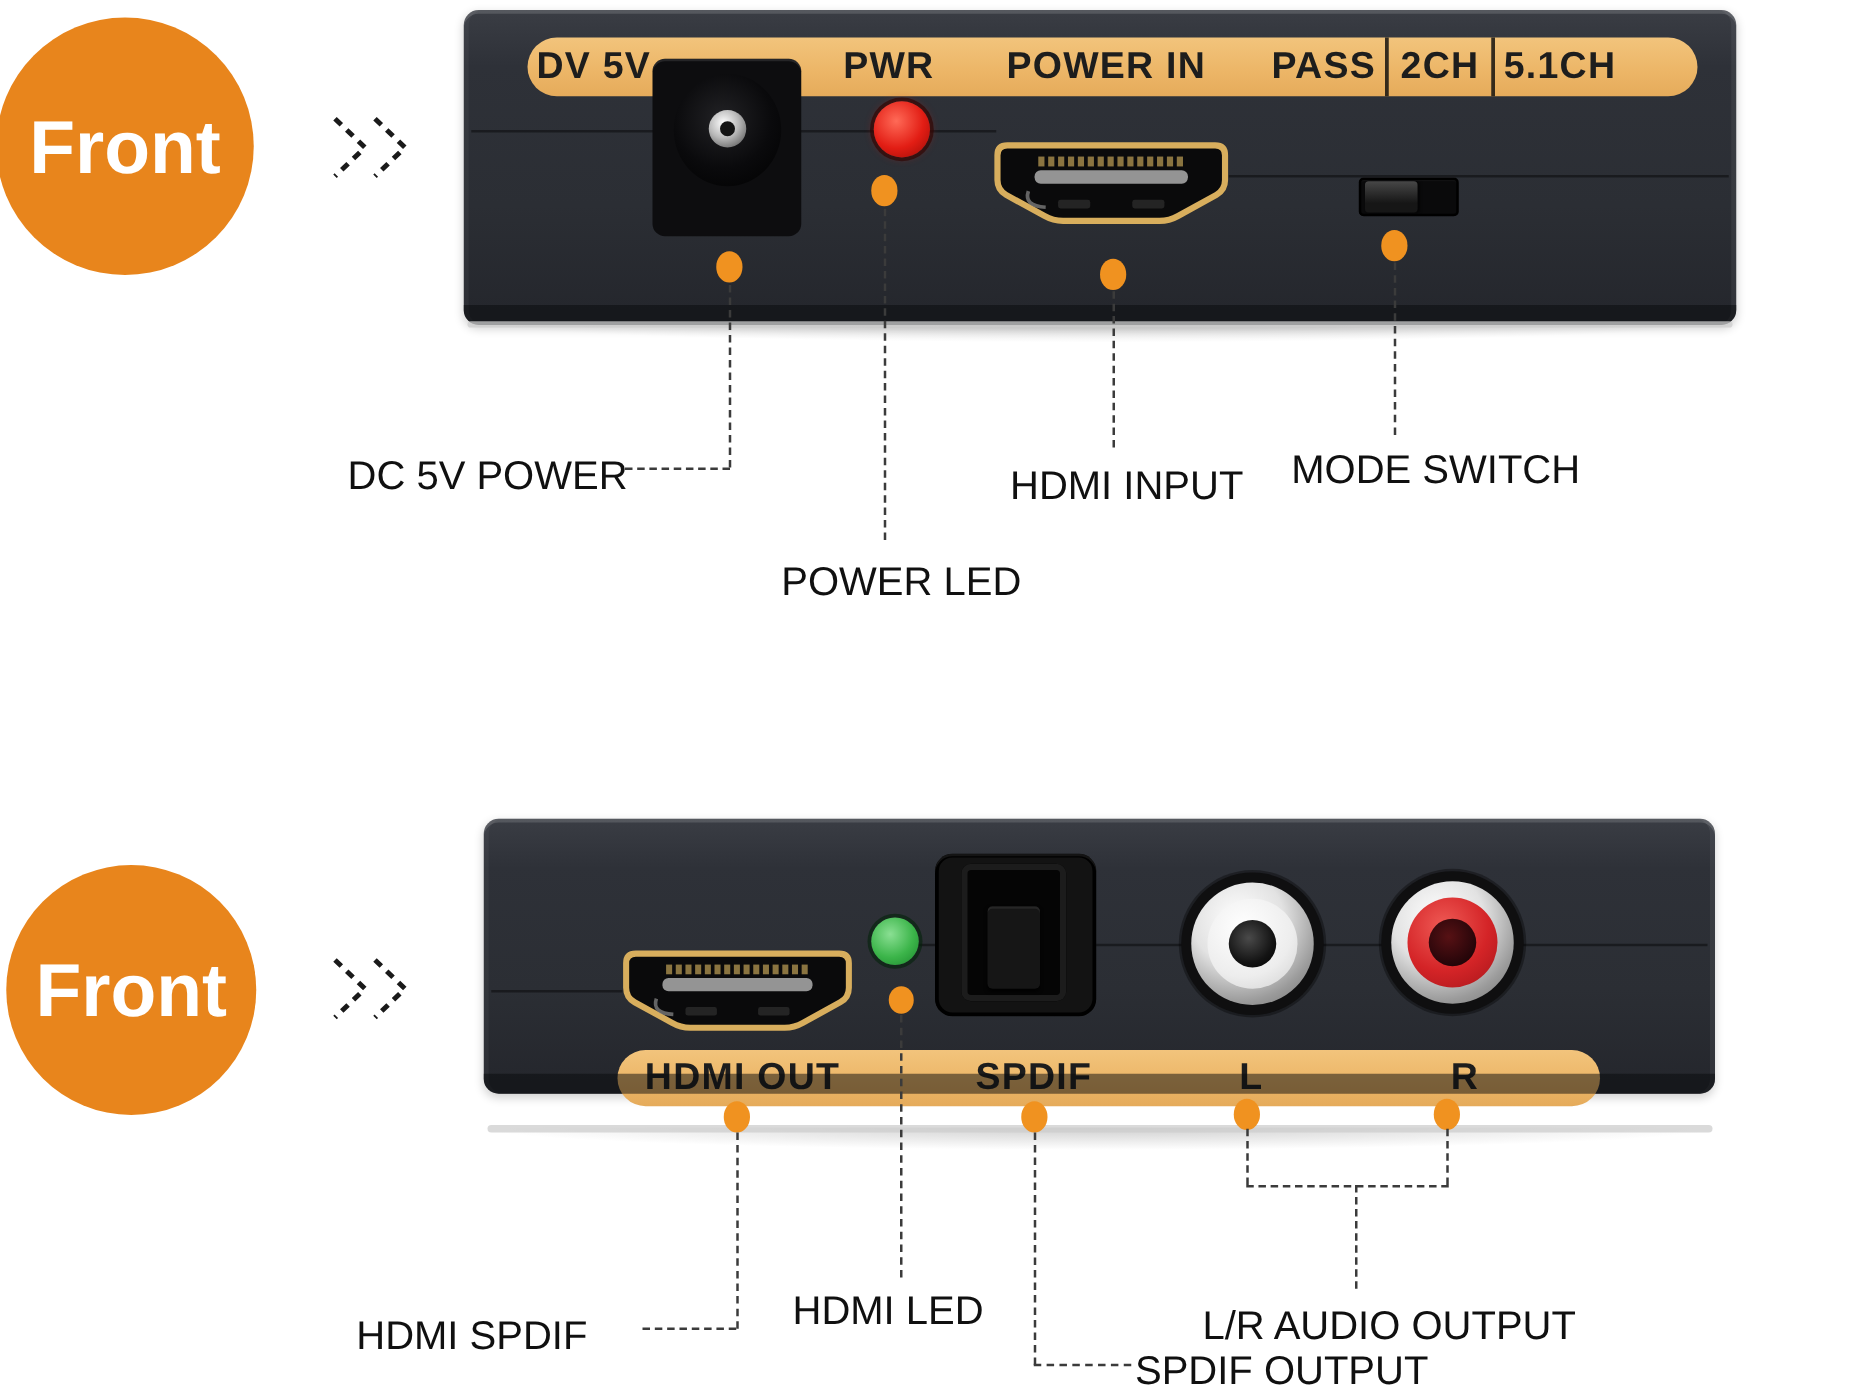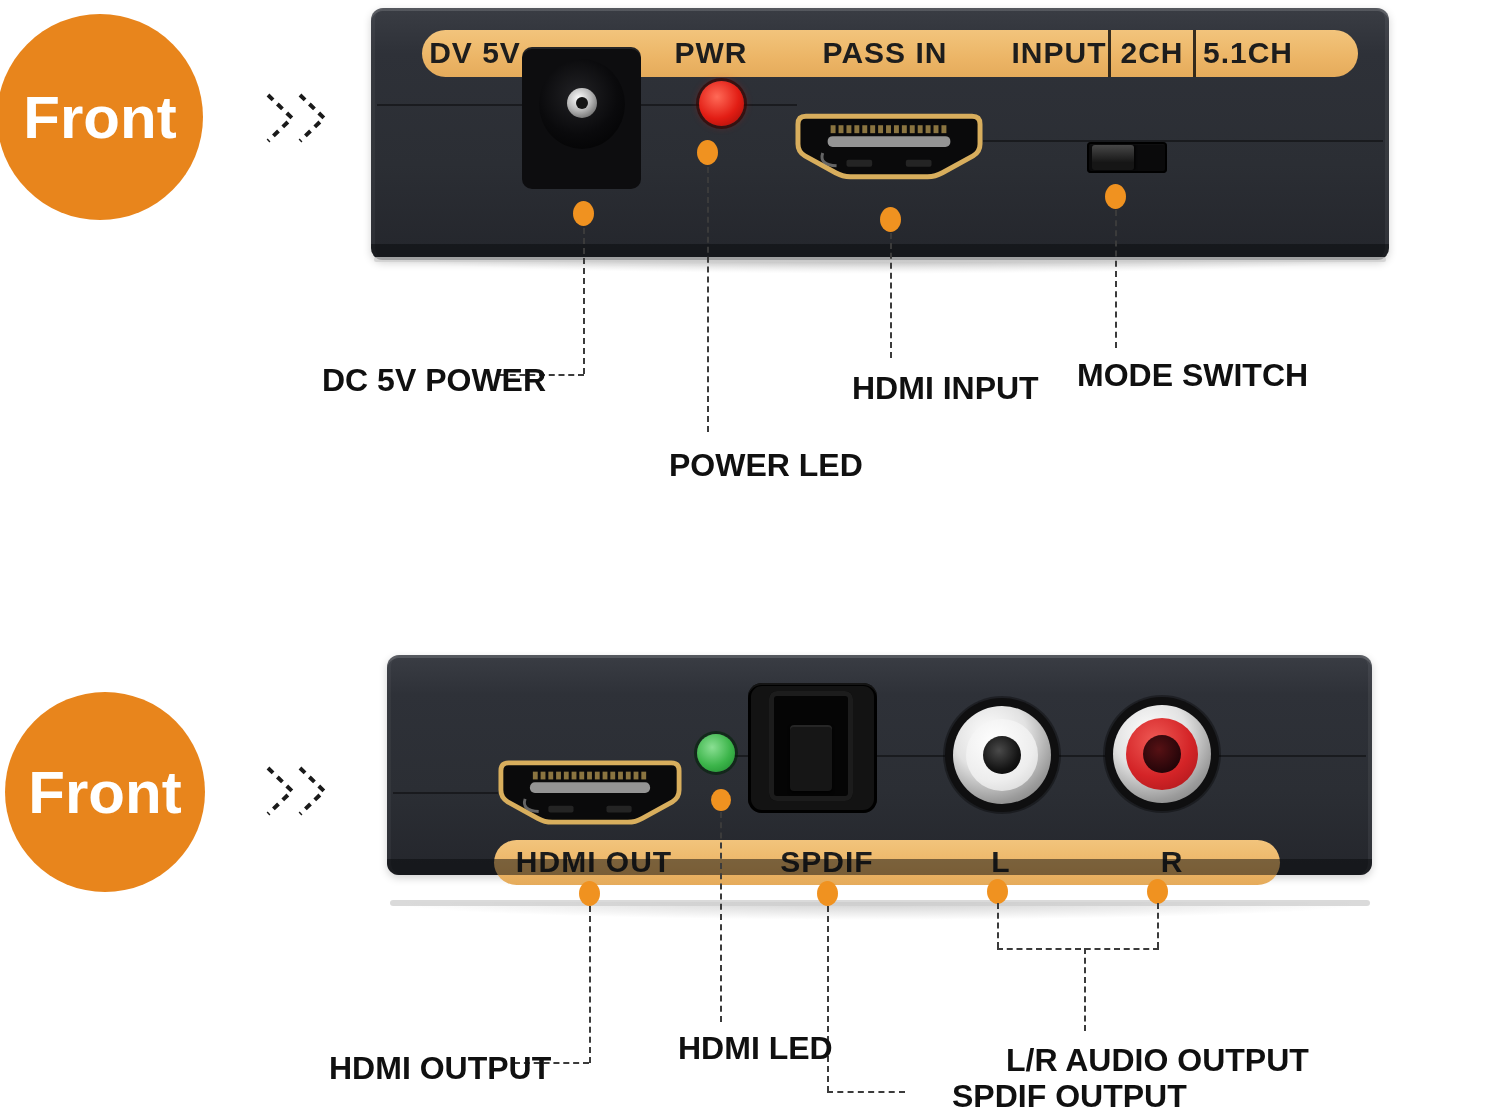--- a/index.html
+++ b/index.html
@@ -52,21 +52,21 @@
   .ring-white{background:radial-gradient(circle at 40% 32%,#ffffff,#ededed 60%,#cfcfcf 100%);}
   .ring-red{background:radial-gradient(circle at 40% 32%,#ef5a55,#d42427 55%,#a5151a 100%);}
   .rca-hole{width:38px;height:38px;border-radius:50%;}
   .hole-dark{background:radial-gradient(circle at 42% 38%,#4a4a4a,#141414 60%,#000);}
   .hole-red{background:radial-gradient(circle at 42% 38%,#571114,#29060a 65%,#120203);}
 
   
   .dot{width:21px;height:25px;border-radius:50%;background:#f09220;}
   .vline{width:0;border-left:2px dashed #3b3b3b;}
   .hline{height:0;border-top:2px dashed #3b3b3b;}
-  .callout{font-weight:bold;font-size:32px;color:#101010;white-space:nowrap;line-height:38px;margin-left:44px;}
+  .callout{font-weight:normal;font-size:32px;color:#101010;white-space:nowrap;line-height:38px;}
 
   .shadow-band{background:radial-gradient(ellipse at 50% 0%,rgba(80,80,80,.28),rgba(255,255,255,0) 70%);}
 </style>
 </head>
 <body>
 
 <div class="stage">
 
   <div class="abs badge" style="left:-3px;top:14px;width:206px;height:206px;">
     <span>Front</span>
@@ -80,22 +80,22 @@
   <div class="abs shadow-band" style="left:360px;top:256px;width:1040px;height:18px;"></div>
 
   <div class="abs device" style="left:371px;top:8px;width:1018px;height:252px;">
 
     <div class="abs seam" style="left:6px;top:96px;width:420px;"></div>
     <div class="abs seam" style="left:612px;top:132px;width:400px;"></div>
 
     <div class="abs strip" style="left:51px;top:22px;width:936px;height:47px;">
       <span class="strip-label" style="left:53px;">DV 5V</span>
       <span class="strip-label" style="left:289px;">PWR</span>
-      <span class="strip-label" style="left:463px;">PASS IN</span>
-      <span class="strip-label" style="left:637px;">INPUT</span>
+      <span class="strip-label" style="left:463px;">POWER IN</span>
+      <span class="strip-label" style="left:637px;">PASS</span>
       <span class="strip-label" style="left:730px;">2CH</span>
       <span class="strip-label" style="left:826px;">5.1CH</span>
       <div class="divider" style="left:686px;"></div>
       <div class="divider" style="left:771px;"></div>
     </div>
 
     <div class="abs dcjack" style="left:151px;top:39px;width:119px;height:142px;">
       <div class="dc-bore" style="left:17px;top:12px;width:86px;height:90px;"></div>
       <div class="dc-ring" style="left:45px;top:41px;width:30px;height:30px;"></div>
       <div class="dc-pin" style="left:54px;top:50px;width:12px;height:12px;"></div>
@@ -237,18 +237,18 @@
   <div class="abs vline" style="left:589px;top:906px;height:157px;"></div>
   <div class="abs hline" style="left:514px;top:1062px;width:75px;"></div>
   <div class="abs vline" style="left:720px;top:812px;height:210px;"></div>
   <div class="abs vline" style="left:827px;top:906px;height:186px;"></div>
   <div class="abs hline" style="left:827px;top:1091px;width:78px;"></div>
   <div class="abs vline" style="left:997px;top:903px;height:45px;"></div>
   <div class="abs vline" style="left:1157px;top:903px;height:45px;"></div>
   <div class="abs hline" style="left:997px;top:948px;width:162px;"></div>
   <div class="abs vline" style="left:1084px;top:948px;height:83px;"></div>
 
-  <div class="abs callout" style="left:285px;top:1049px;">HDMI OUTPUT</div>
+  <div class="abs callout" style="left:285px;top:1049px;">HDMI SPDIF</div>
   <div class="abs callout" style="left:634px;top:1029px;">HDMI LED</div>
   <div class="abs callout" style="left:908px;top:1077px;">SPDIF OUTPUT</div>
   <div class="abs callout" style="left:962px;top:1041px;">L/R AUDIO OUTPUT</div>
 
 </div>
 
 </body></html>

